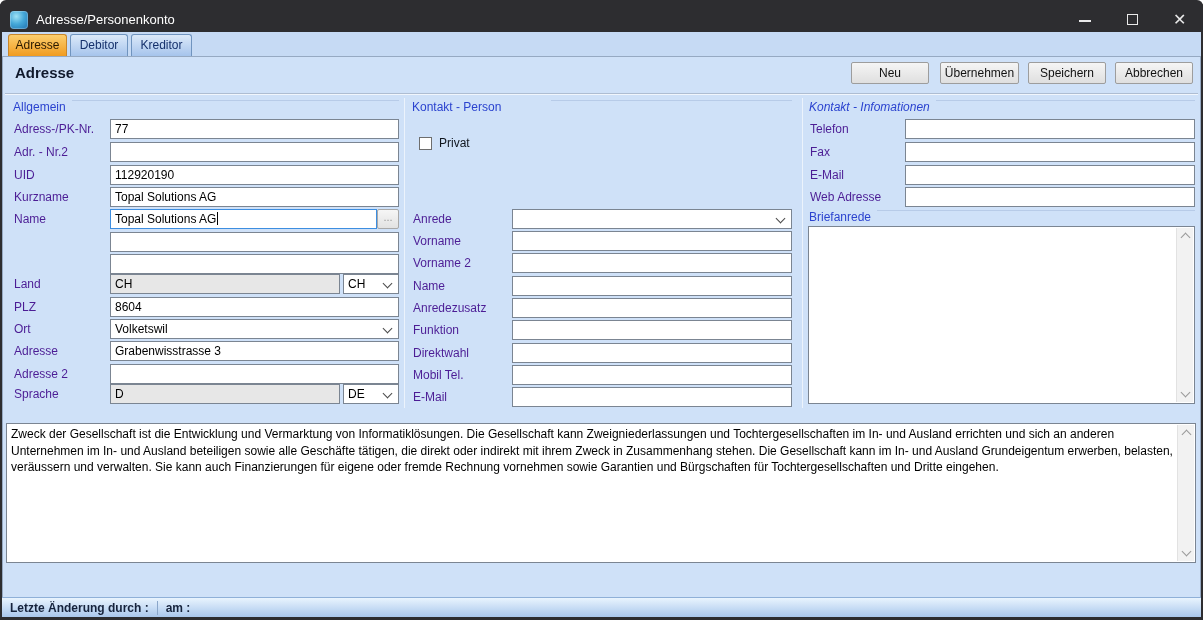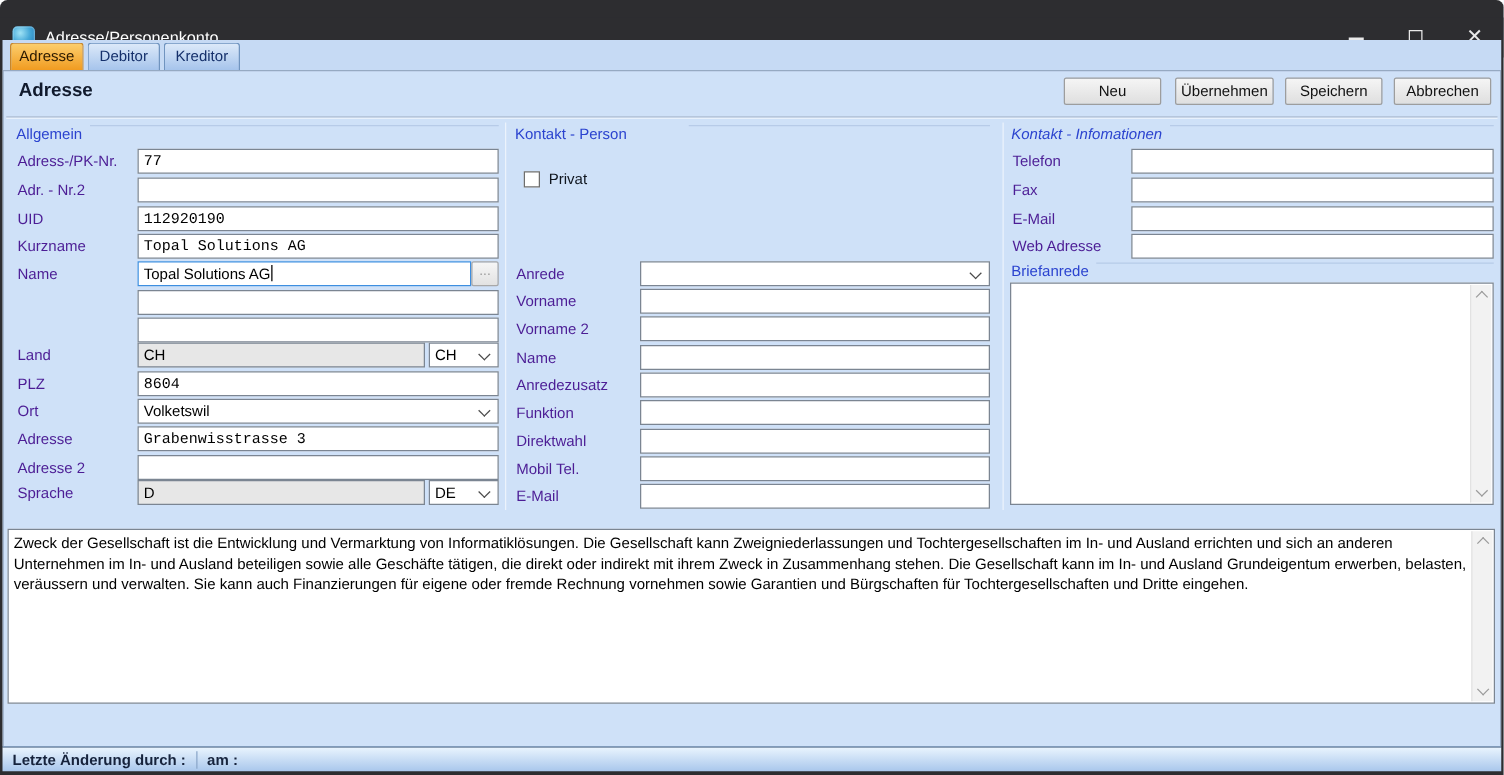--- a/index.html
+++ b/index.html
@@ -2,21 +2,21 @@
 <html><head>
 <meta charset="utf-8">
 <style>
   * { margin:0; padding:0; box-sizing:border-box; }
   html,body { width:1203px; height:620px; font-family:"Liberation Sans", sans-serif; }
   #window {
     position:relative; width:1203px; height:620px;
     background:#2d2d30; border-radius:6px 6px 0 0; overflow:hidden;
   }
   
-  #titlebar { position:absolute; left:0; top:14px; width:1203px; height:32px; background:#2d2d30; }
+  #titlebar { position:absolute; left:0; top:4px; width:1203px; height:32px; background:#2d2d30; }
   #app-icon {
     position:absolute; left:10px; top:7px; width:18px; height:18px; border-radius:4px;
     background:radial-gradient(circle at 35% 30%, #9fe2f5 0%, #45a8d8 45%, #1d6fae 100%);
     box-shadow:inset 0 0 0 1px rgba(255,255,255,.25);
   }
   #title-text { position:absolute; left:36px; top:8px; color:#ffffff; font-size:13px; }
   .winbtn { position:absolute; top:2px; width:30px; height:28px; cursor:default; }
   .winbtn .glyph-min { position:absolute; left:9px; top:14px; width:12px; height:2px; background:#e9e9e9; }
   .winbtn .glyph-max { position:absolute; left:9px; top:8px; width:11px; height:11px; border:1.5px solid #e9e9e9; }
   .winbtn .glyph-close { position:absolute; left:7px; top:5px; color:#e9e9e9; font-size:16px; line-height:18px; }
@@ -62,21 +62,21 @@
   .col { position:absolute; }
   #col-left  { left:11px;  top:0; width:386px; height:360px; }
   #col-mid   { left:410px; top:0; width:380px; height:360px; }
   #col-right { left:807px; top:0; width:386px; height:360px; }
   .row { position:absolute; left:0; width:100%; height:20px; }
   .lbl { position:absolute; left:1px; top:3px; font-size:12px; color:#4c1d95; white-space:nowrap; }
   .tb {
     position:absolute; height:20px; border:1px solid #7b8592; background:#ffffff;
     font-family:"Liberation Sans", sans-serif; font-size:12px; color:#000; padding:0 4px; line-height:18px;
   }
-  input.tb { outline:none;font-family:Liberation Mono, monospace; }
+  input.tb { outline:none; }
   .tb.disabled { background:#e7e7e7; }
   .tb.focus { border:1px solid #3d8ee0; }
   #col-left  .tb { left:97px; width:289px; }
   #col-mid   .tb { left:100px; width:280px; }
   #col-right .tb { left:96px; width:290px; }
   .combo { overflow:hidden; }
   .chev {
     position:absolute; right:7px; top:5px; width:7px; height:7px;
     border-right:1.5px solid #4a4a4a; border-bottom:1.5px solid #4a4a4a; transform:rotate(45deg);
   }

